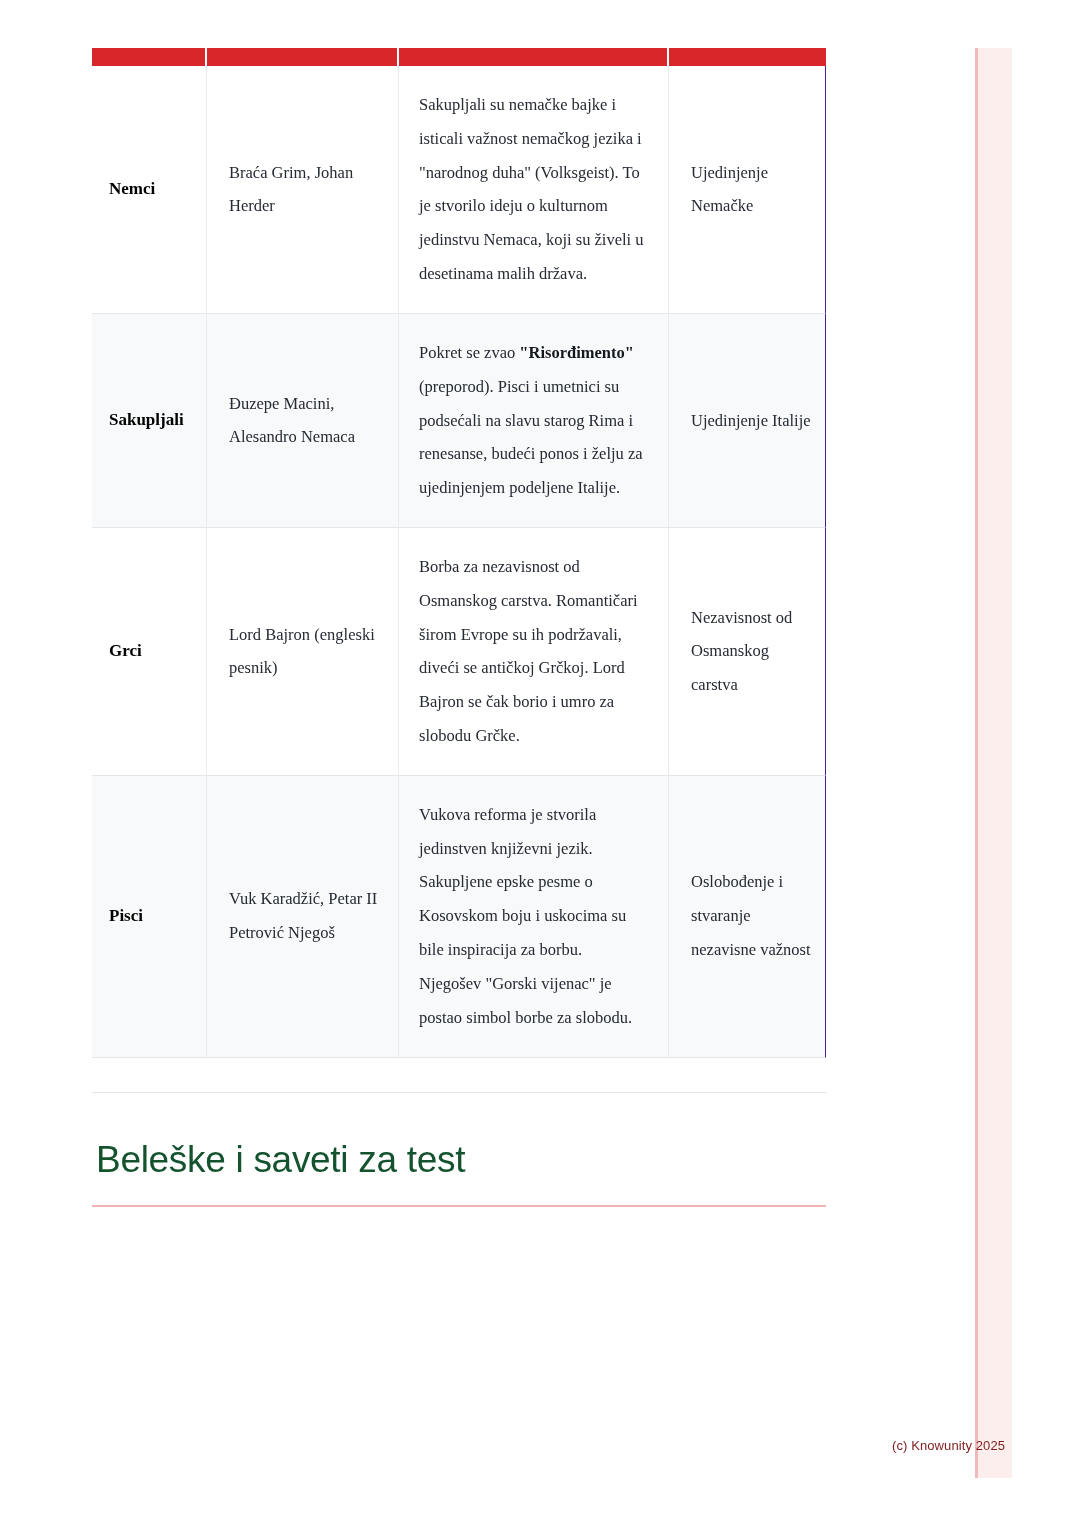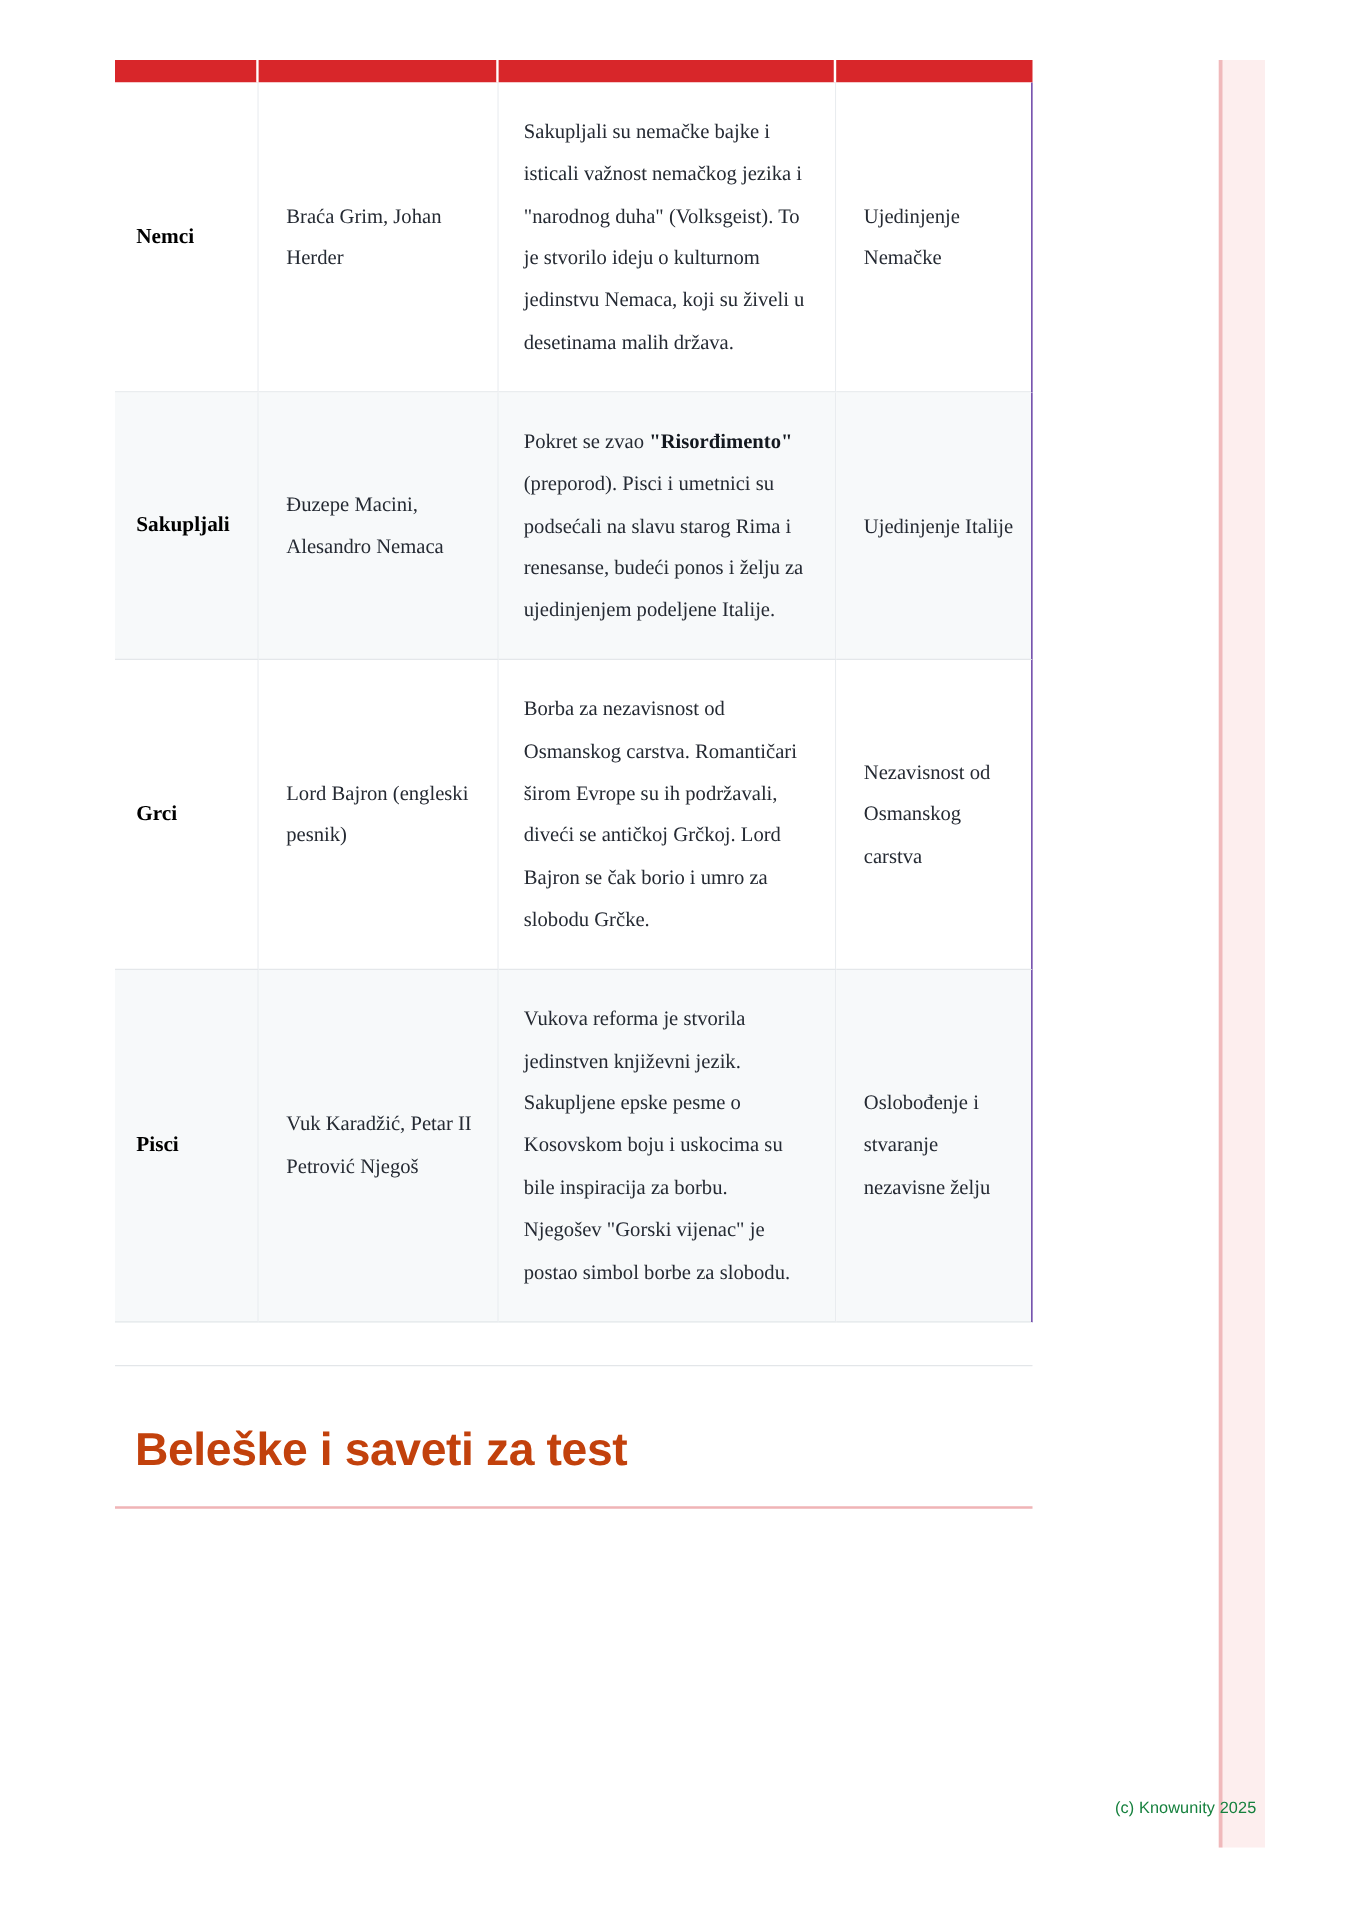--- a/index.html
+++ b/index.html
@@ -90,41 +90,41 @@
   td.desc b { font-weight: bold; color: #13181f; }
 
   
   .section-divider {
     margin-top: 34px;
     height: 1px;
     background: #e3e6e9;
     width: 734px;
   }
   .section-heading {
-    margin: 46px 0 0 16px;
+    margin: 46px 0 0 4px;
     font-size: 37px;
-    font-weight: bold;
-    color: #c2410c;
+    font-weight: normal;
+    color: #14532d;
     letter-spacing: -0.3px;
     line-height: 1.15;
   }
   .heading-rule {
     margin-top: 24px;
     height: 2px;
     background: #f0b4b6;
     width: 734px;
   }
 
   
   .watermark {
     position: absolute;
     left: 892px;
     top: 1438px;
     font-size: 13px;
-    color: #15803d;
+    color: #7f1d1d;
     white-space: nowrap;
     letter-spacing: 0.1px;
   }
 </style>
 </head>
 <body>
 
 <div class="pink-stripe"></div>
 
 <div class="page">
@@ -164,21 +164,21 @@
         <td class="group-name">Grci</td>
         <td class="people">Lord Bajron (engleski pesnik)</td>
         <td class="desc"><span>Borba za nezavisnost od Osmanskog carstva. Romantičari širom Evrope su ih podržavali, diveći se antičkoj Grčkoj. Lord Bajron se čak borio i umro za slobodu Grčke.</span><b></b><span></span></td>
         <td class="result">Nezavisnost od Osmanskog carstva</td>
       </tr>
 
       <tr>
         <td class="group-name">Pisci</td>
         <td class="people">Vuk Karadžić, Petar II Petrović Njegoš</td>
         <td class="desc"><span>Vukova reforma je stvorila jedinstven književni jezik. Sakupljene epske pesme o Kosovskom boju i uskocima su bile inspiracija za borbu. Njegošev "Gorski vijenac" je postao simbol borbe za slobodu.</span><b></b><span></span></td>
-        <td class="result">Oslobođenje i stvaranje nezavisne želju</td>
+        <td class="result">Oslobođenje i stvaranje nezavisne važnost</td>
       </tr>
 
     </tbody>
   </table>
 
   <div class="section-divider"></div>
 
   <h2 class="section-heading">Beleške i saveti za test</h2>
 
   <div class="heading-rule"></div>

